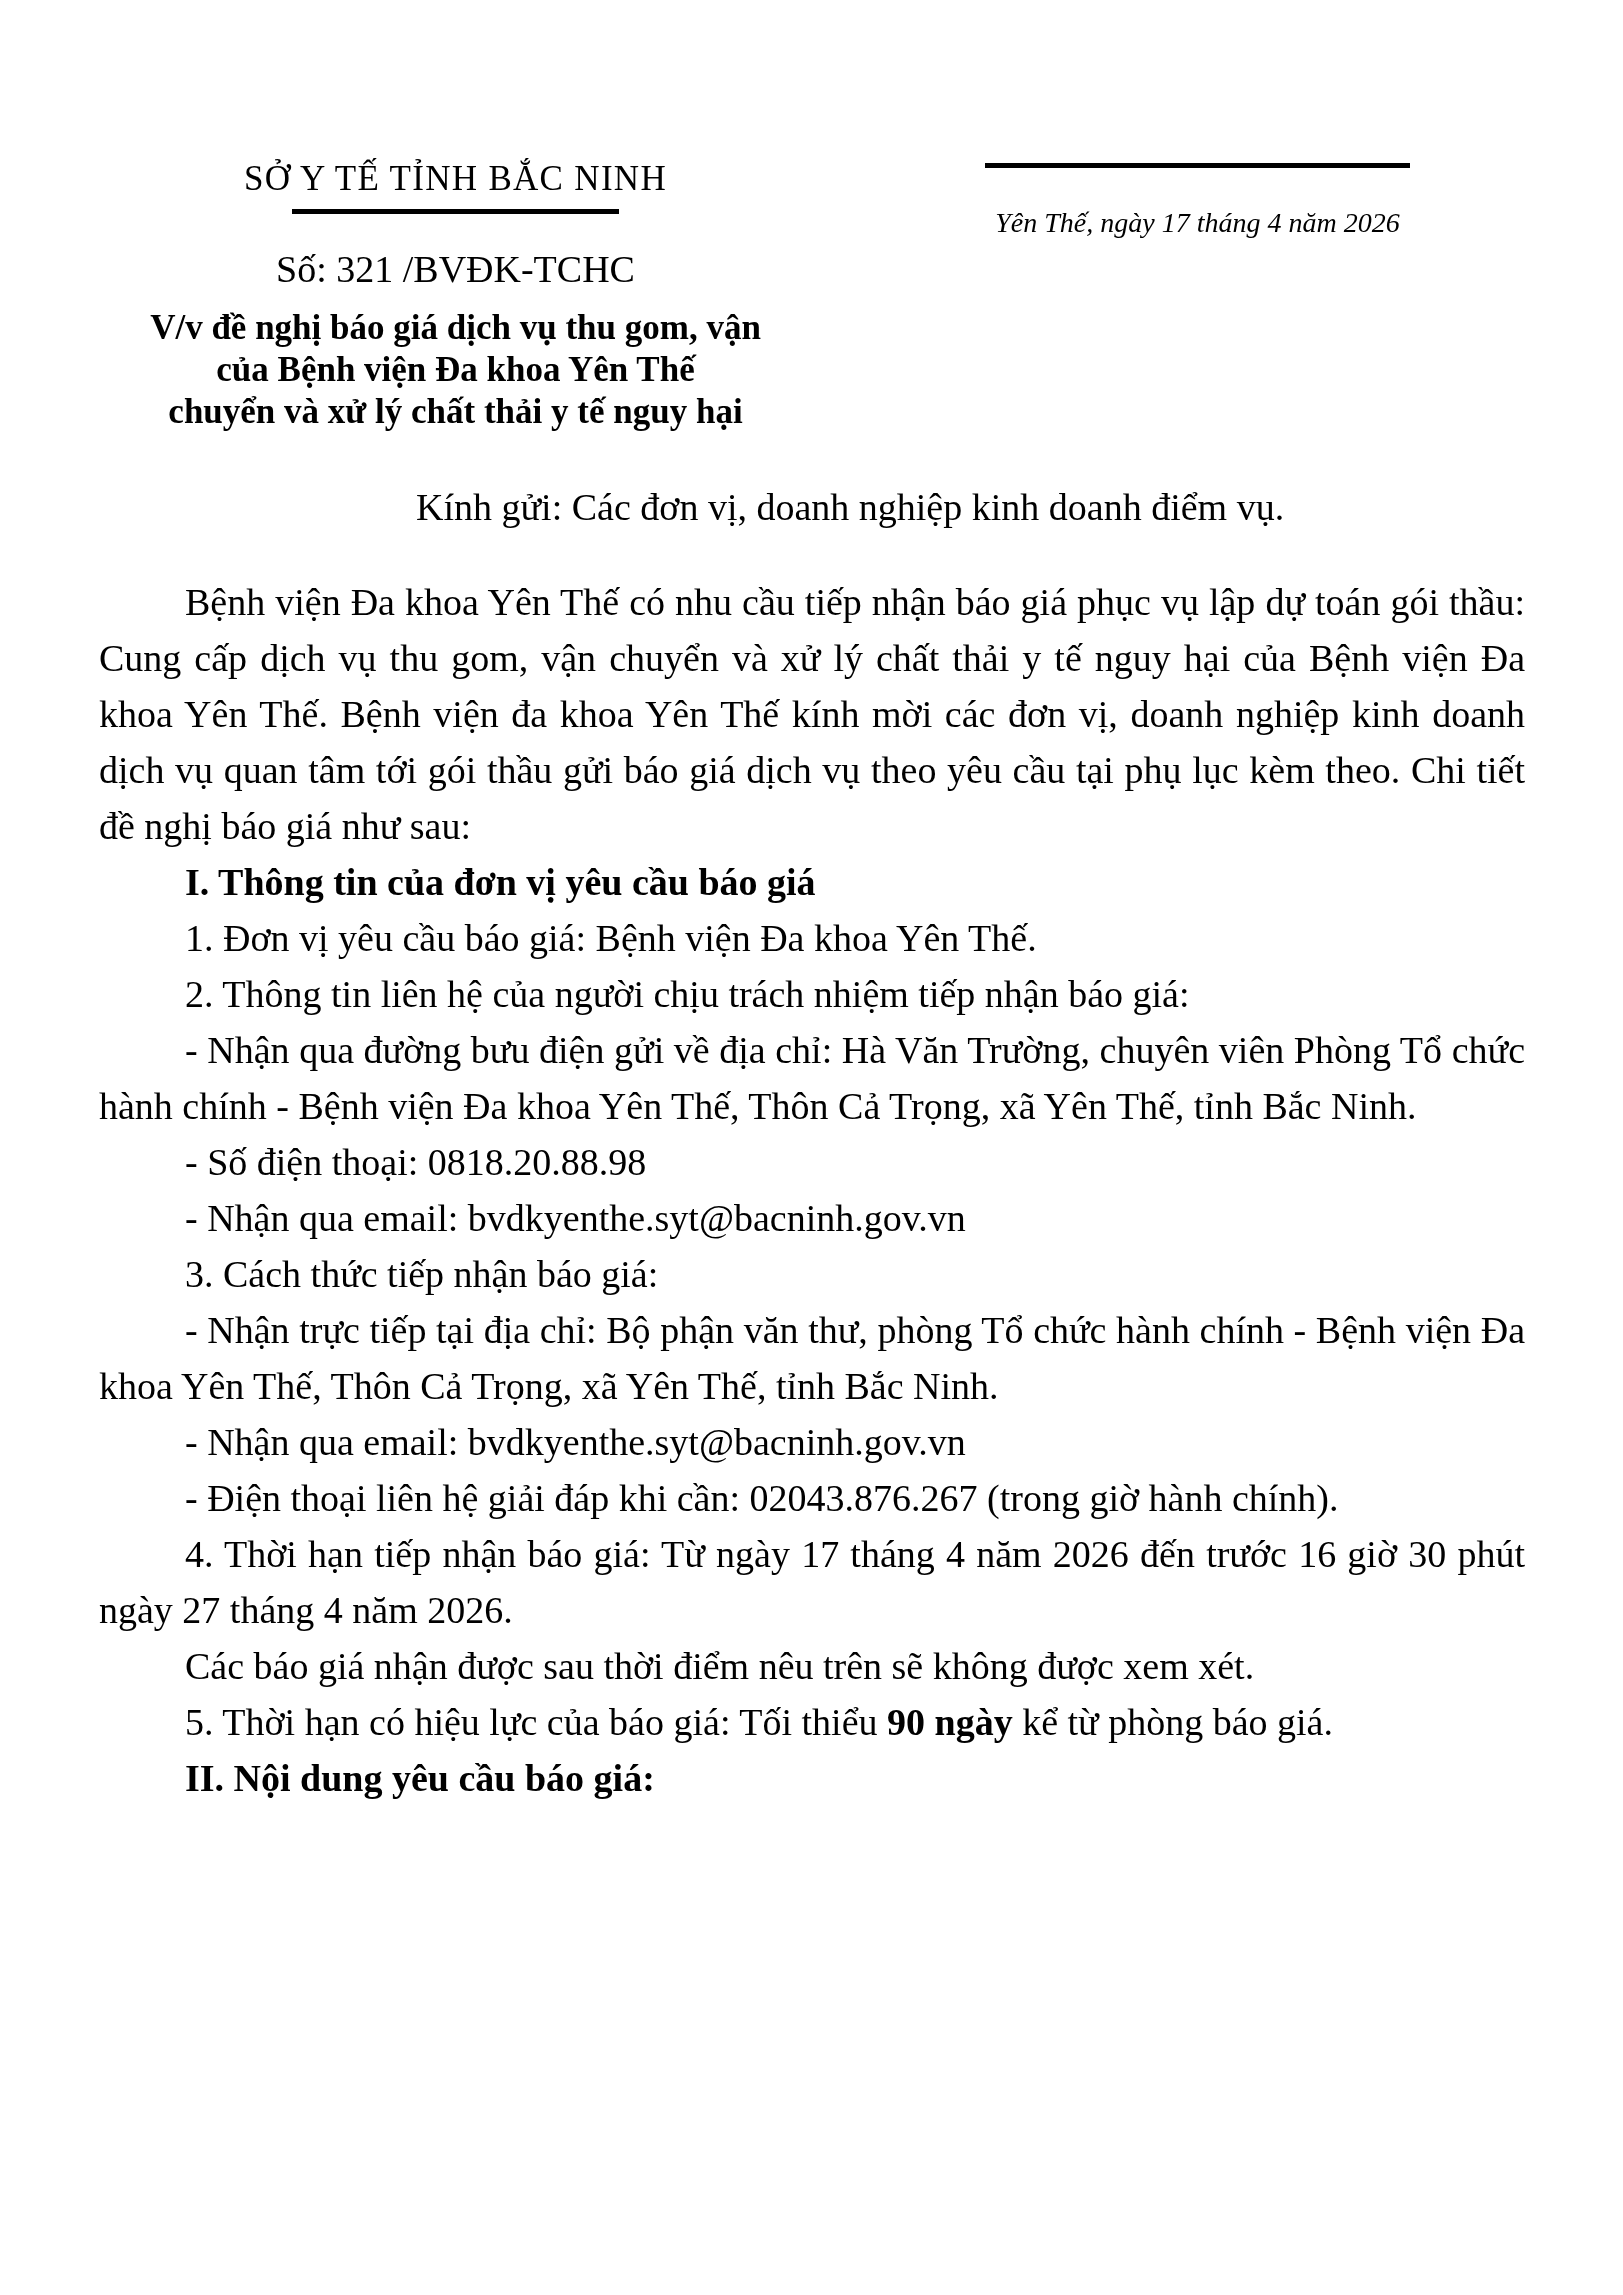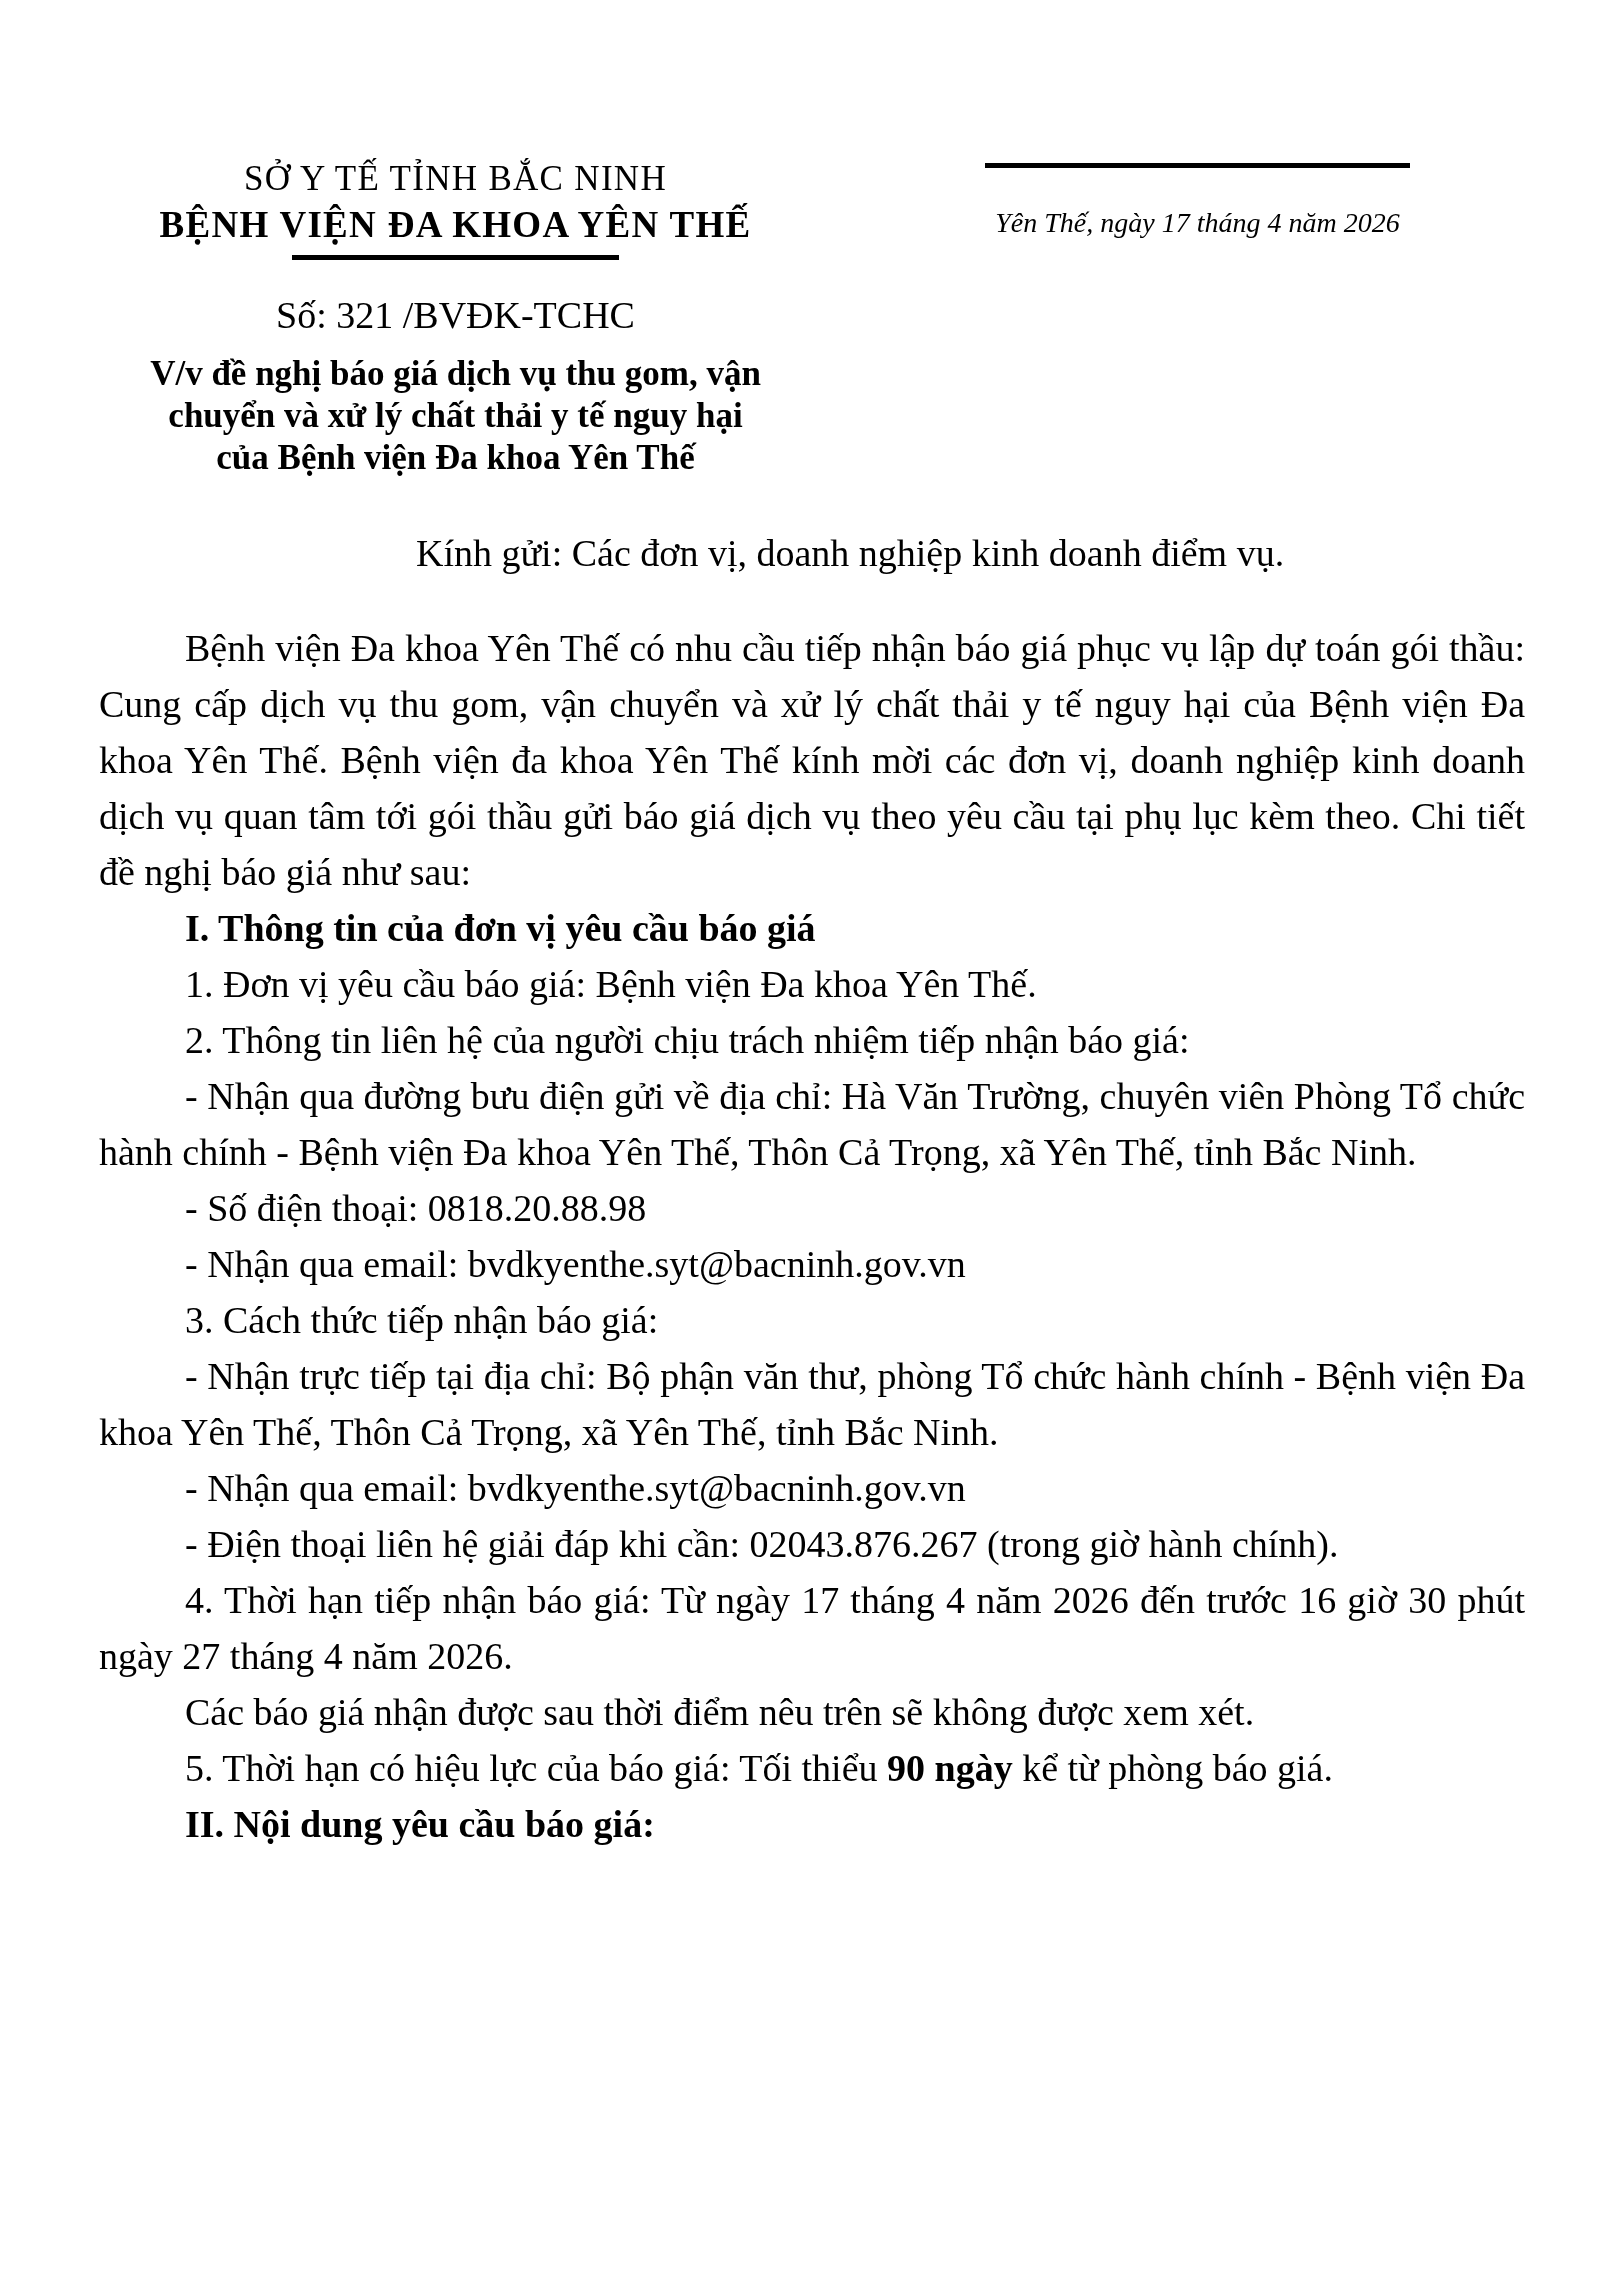--- a/index.html
+++ b/index.html
@@ -48,27 +48,26 @@
   .b { font-weight: bold; }
 </style>
 </head>
 <body>
 
 <div class="page">
 
   <header class="header">
     <div class="col col-left">
       <div class="org-sup">SỞ Y TẾ TỈNH BẮC NINH</div>
-      <div class="org-name">BỆNH VIỆN ĐA KHOA YÊN THẾ</div>
       <div class="rule rule-left"></div>
       <div class="doc-number">Số: 321 /BVĐK-TCHC</div>
       <div class="subject">
         <div>V/v đề nghị báo giá dịch vụ thu gom, vận</div>
+        <div>của Bệnh viện Đa khoa Yên Thế</div>
         <div>chuyển và xử lý chất thải y tế nguy hại</div>
-        <div>của Bệnh viện Đa khoa Yên Thế</div>
       </div>
     </div>
 
     <div class="col col-right">
       <div class="rule rule-right"></div>
       <div class="dateline">Yên Thế, ngày 17 tháng 4 năm 2026</div>
     </div>
   </header>
 
   <main id="body-container">

